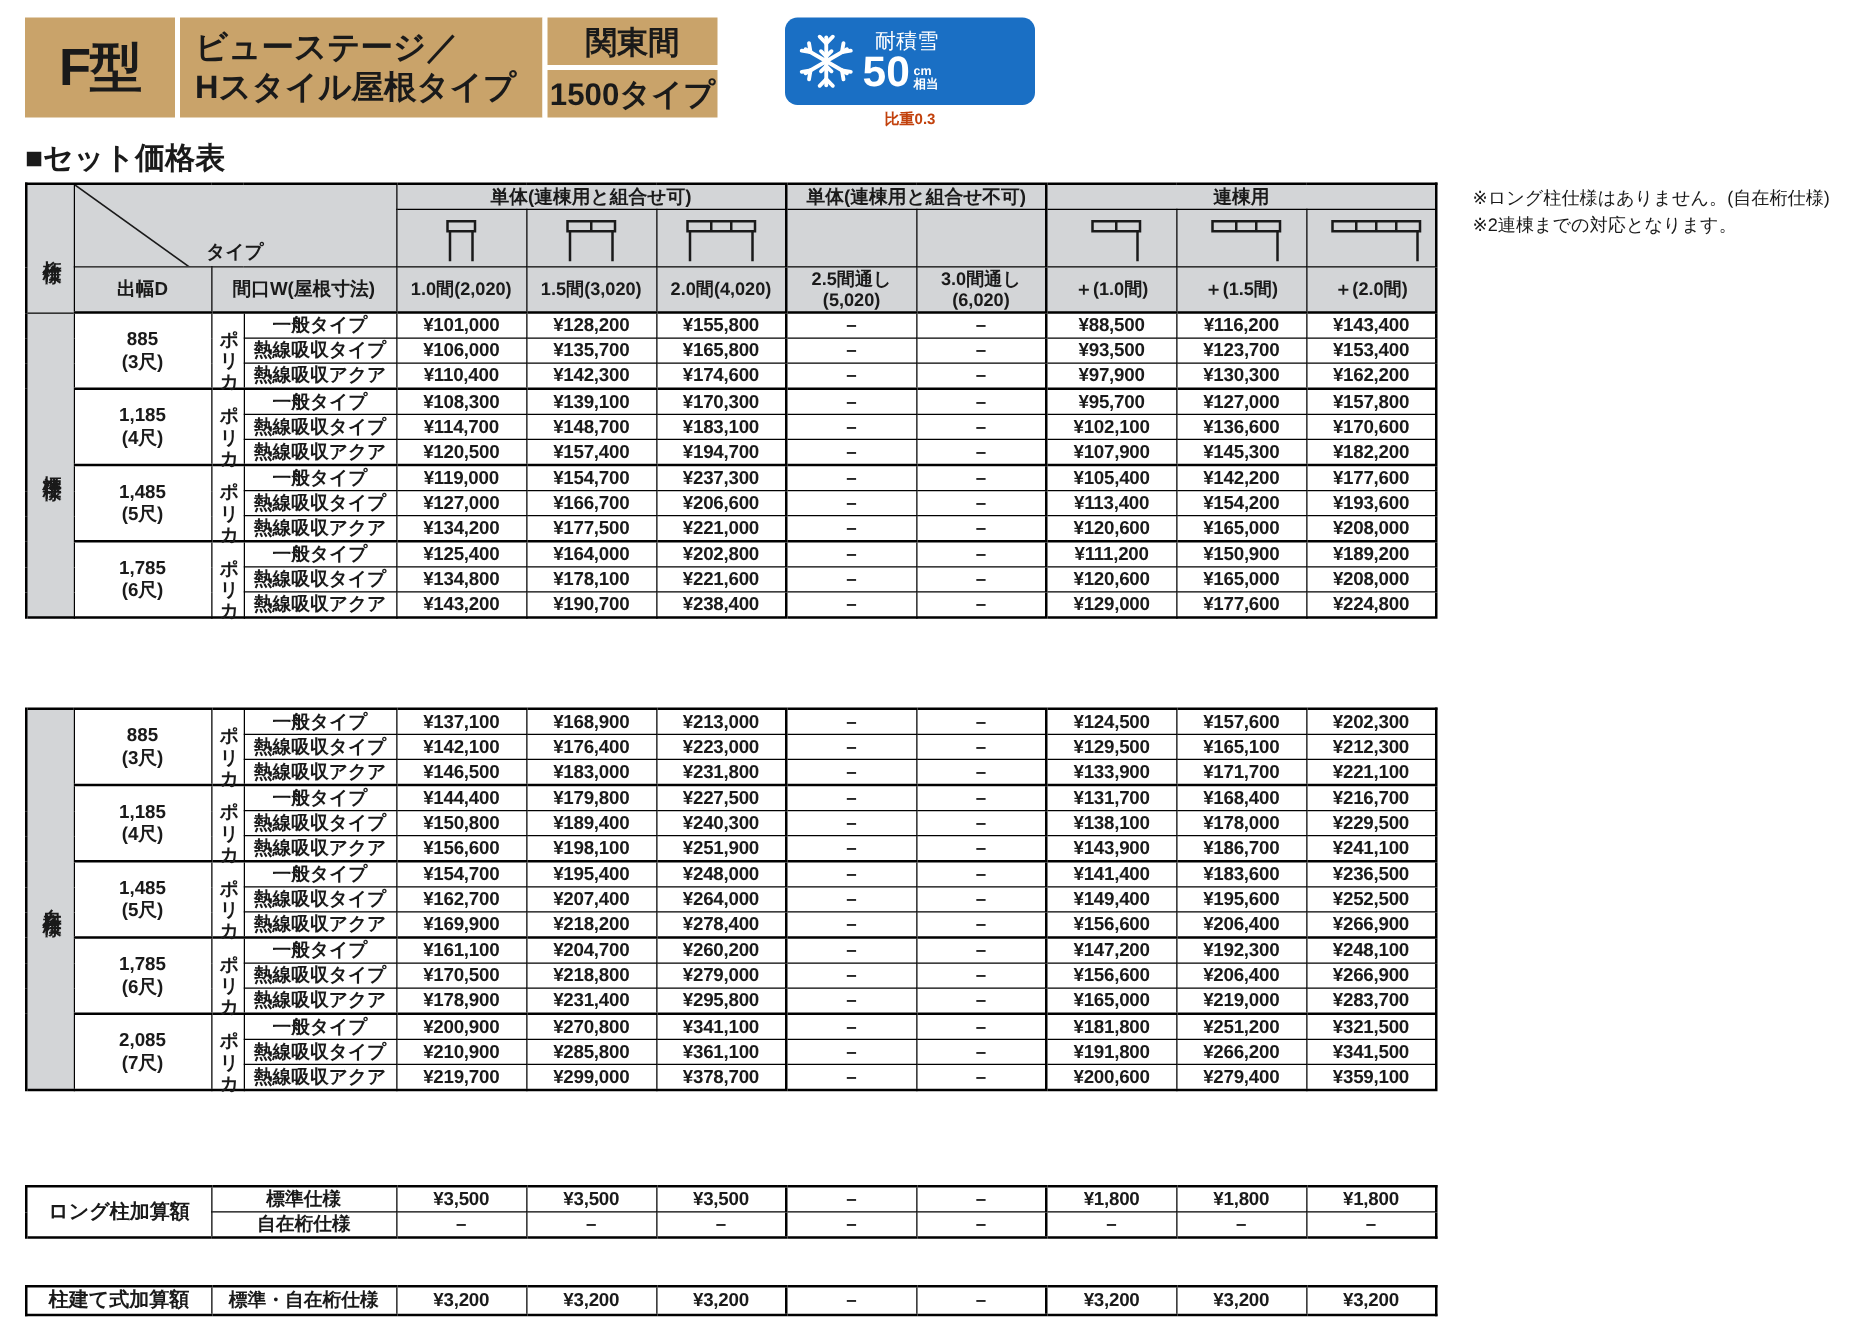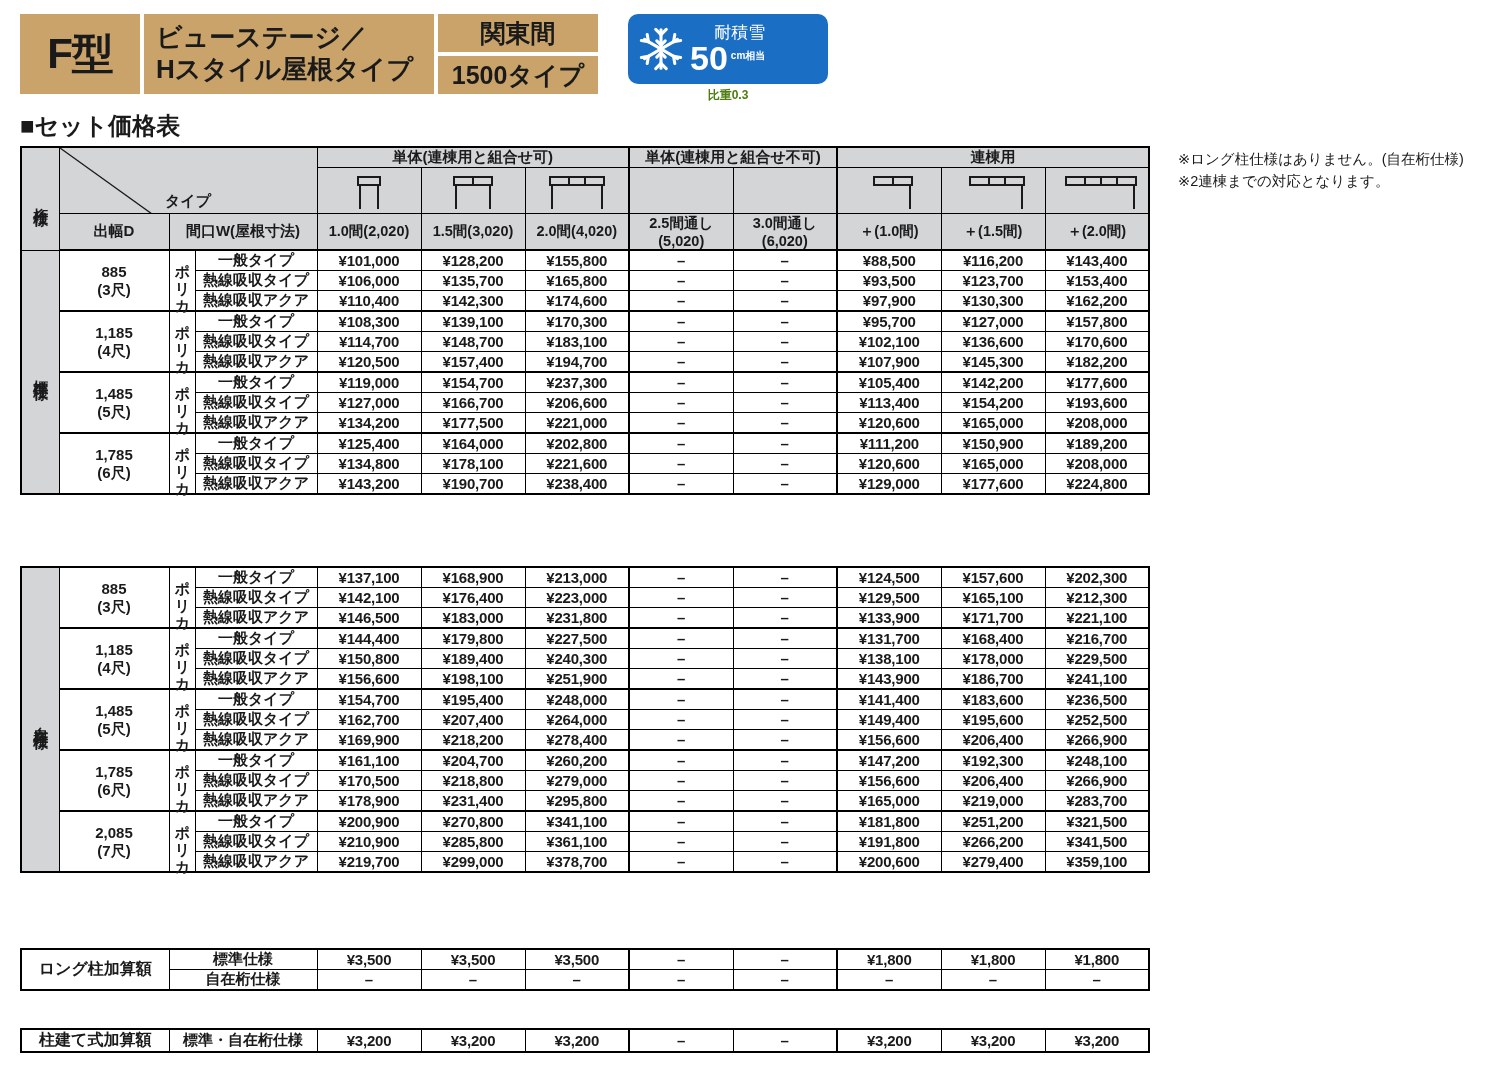--- a/index.html
+++ b/index.html
@@ -17,37 +17,37 @@
   .bn-type{
     background:#c9a36a;width:120px;display:flex;align-items:center;justify-content:center;
     font-size:42px;font-weight:bold;color:#1a1a1a;letter-spacing:-1px;
   }
   .bn-sep{width:4px;background:#ffffff;}
   .bn-name{
     background:#c9a36a;width:290px;display:flex;flex-direction:column;justify-content:center;
     padding-left:12px;box-sizing:border-box;
   }
   .bn-name span{font-size:26px;font-weight:bold;line-height:1.22;white-space:nowrap;}
-  .bn-right{display:flex;flex-direction:column;width:160px;}
+  .bn-right{display:flex;flex-direction:column;width:136px;}
   .bn-r1,.bn-r2{
     background:#c9a36a;flex:1;display:flex;align-items:center;justify-content:center;
     font-size:25px;font-weight:bold;
   }
   .bn-r1{margin-bottom:4px;}
   .snow-wrap{position:absolute;left:628px;top:14px;width:200px;}
   .snow-box{
     background:#1a6fc4;border-radius:10px;height:70px;display:flex;align-items:center;
     padding:0 10px;box-sizing:border-box;color:#ffffff;
   }
   .snow-flake{width:46px;height:46px;flex:0 0 46px;margin-right:6px;}
   .snow-txt{display:flex;flex-direction:column;line-height:1;}
   .snow-t1{font-size:17px;font-weight:normal;text-align:right;}
   .snow-t2{font-size:34px;font-weight:bold;display:flex;align-items:flex-end;}
-  .snow-unit{display:flex;flex-direction:row;font-size:10px;font-weight:bold;margin-left:3px;margin-bottom:13px;line-height:1.05;}
-  .snow-sub{font-size:12px;text-align:center;margin-top:3px;color:#4d7c0f;font-weight:bold;}
+  .snow-unit{display:flex;flex-direction:column;font-size:10px;font-weight:bold;margin-left:3px;margin-bottom:1px;line-height:1.05;}
+  .snow-sub{font-size:12px;text-align:center;margin-top:3px;color:#c2410c;font-weight:bold;}
 
   
   .sec-title{position:absolute;left:20px;top:110px;font-size:24px;font-weight:bold;letter-spacing:0px;}
 
   
   .notes{position:absolute;left:1178px;top:148px;width:310px;font-size:14.5px;line-height:1.52;}
 
   
   .tbl{position:absolute;border-collapse:collapse;table-layout:fixed;}
   .tbl td,.tbl th{

